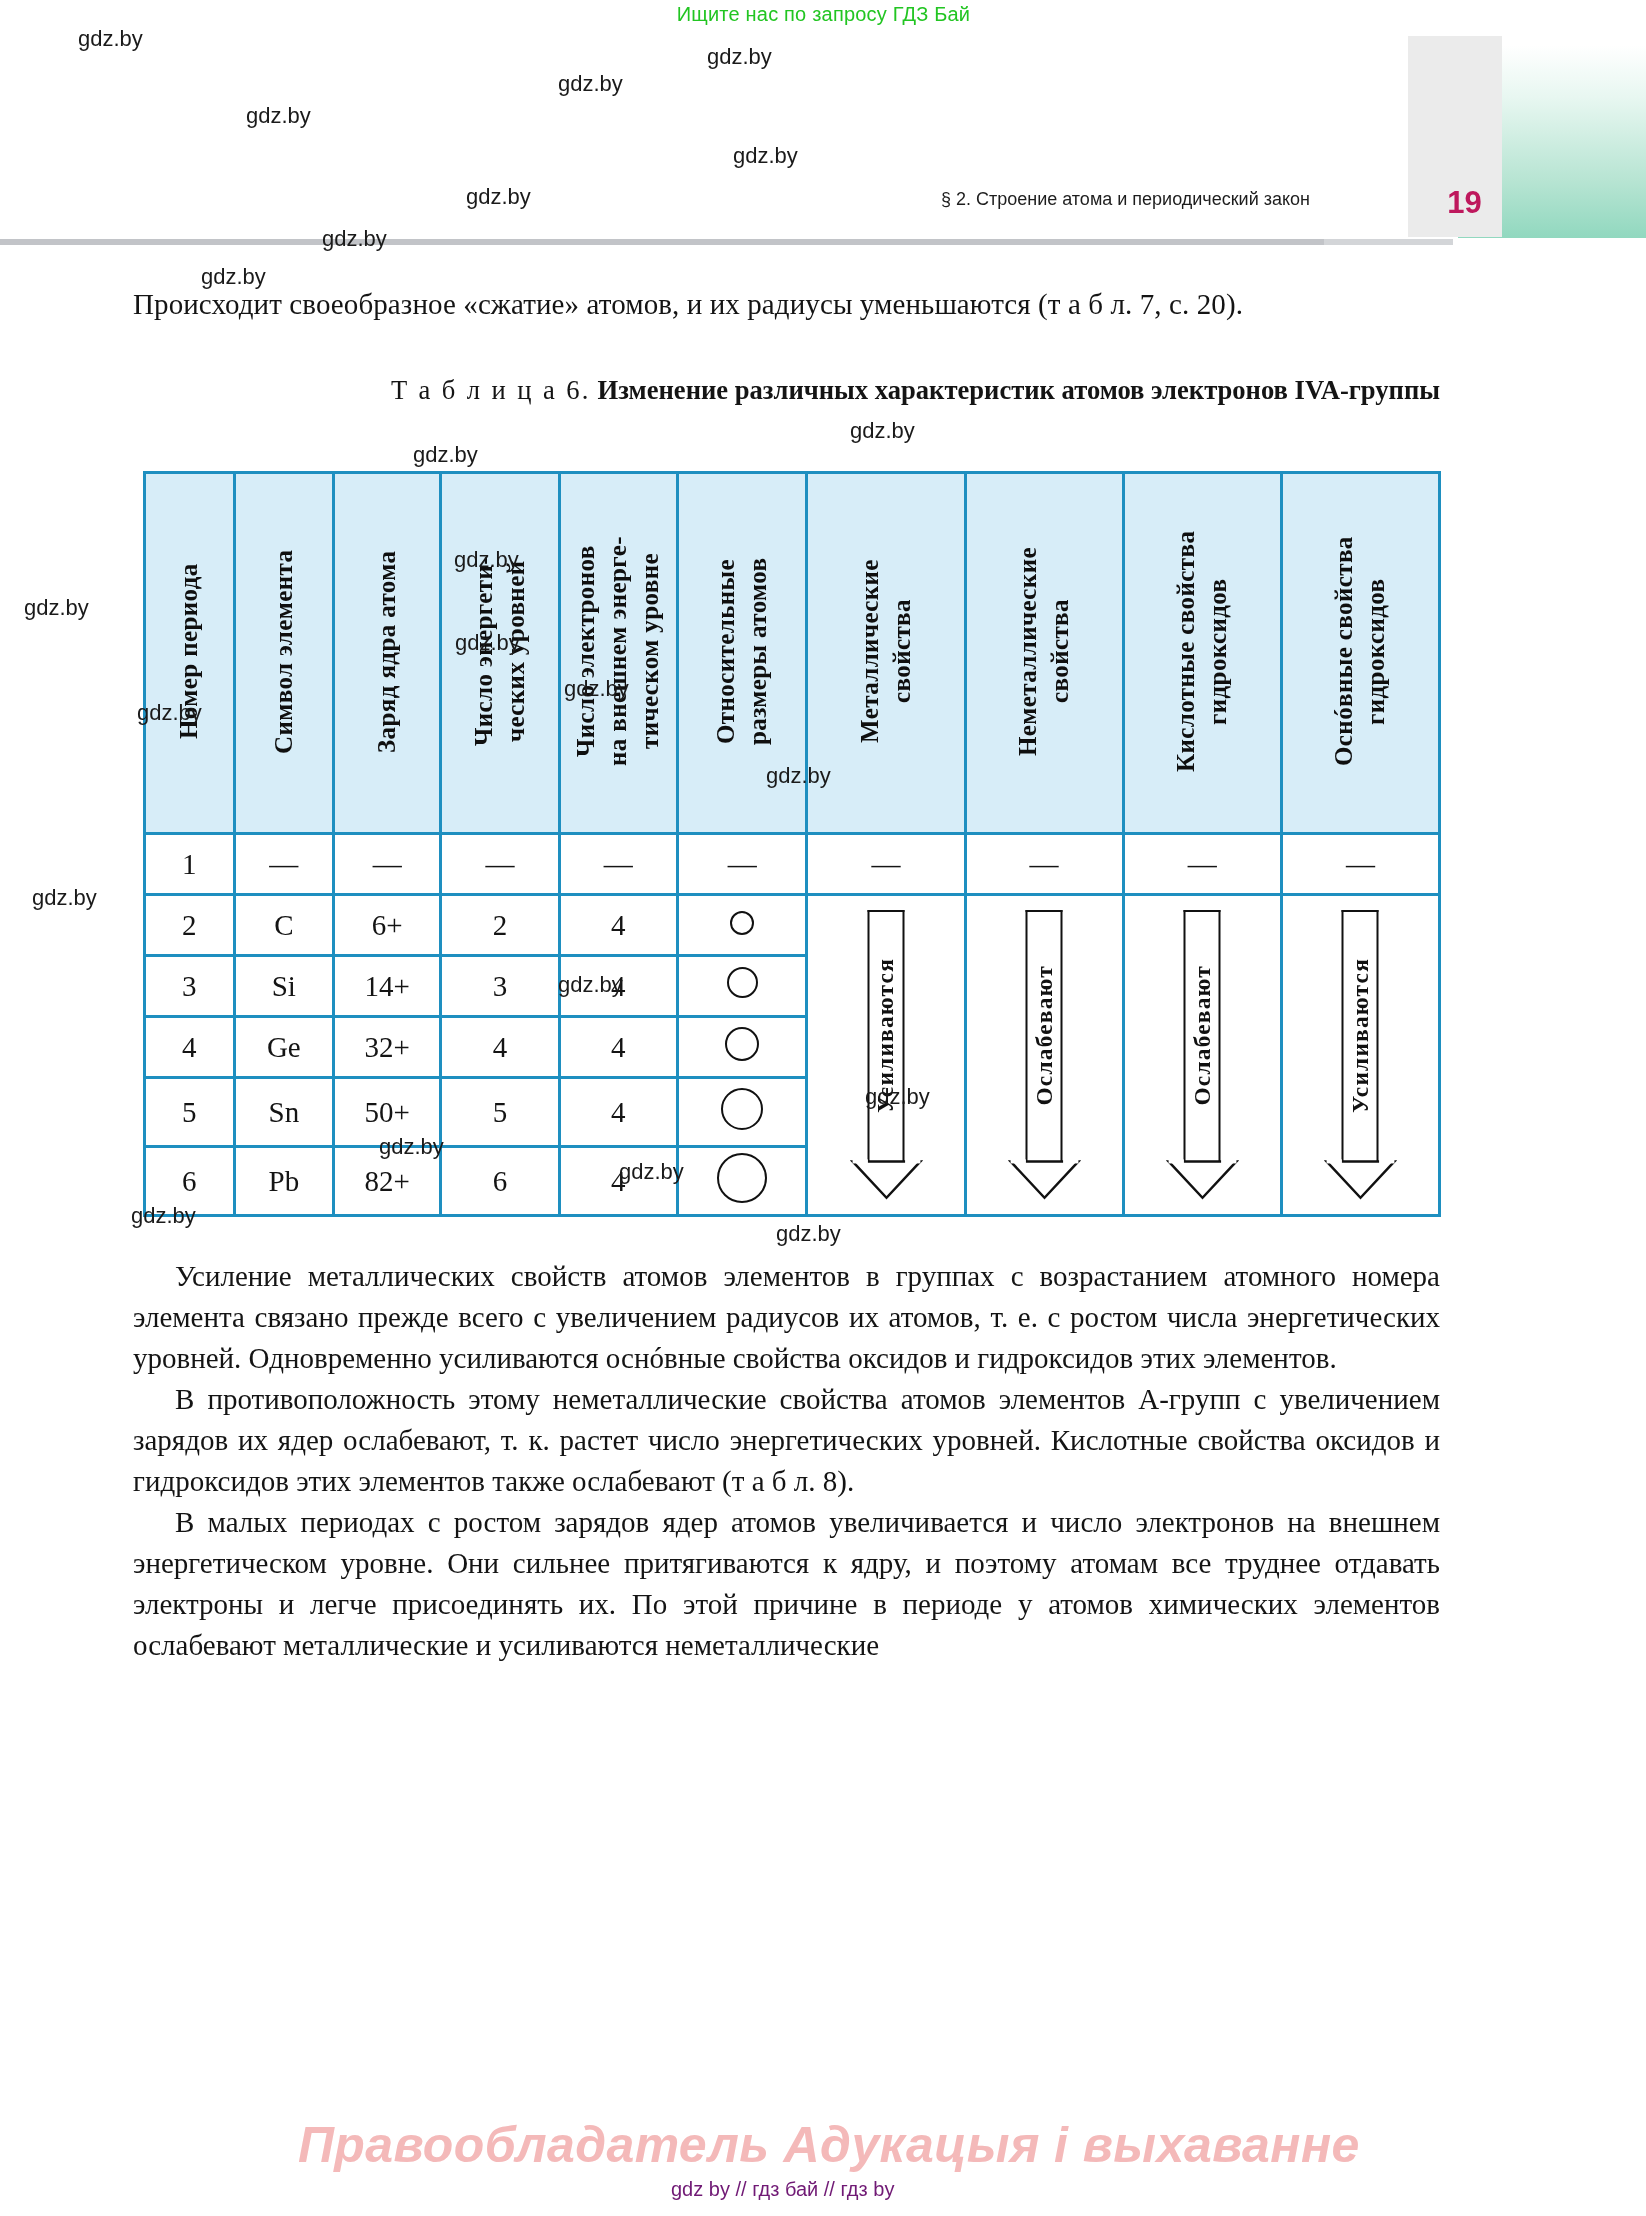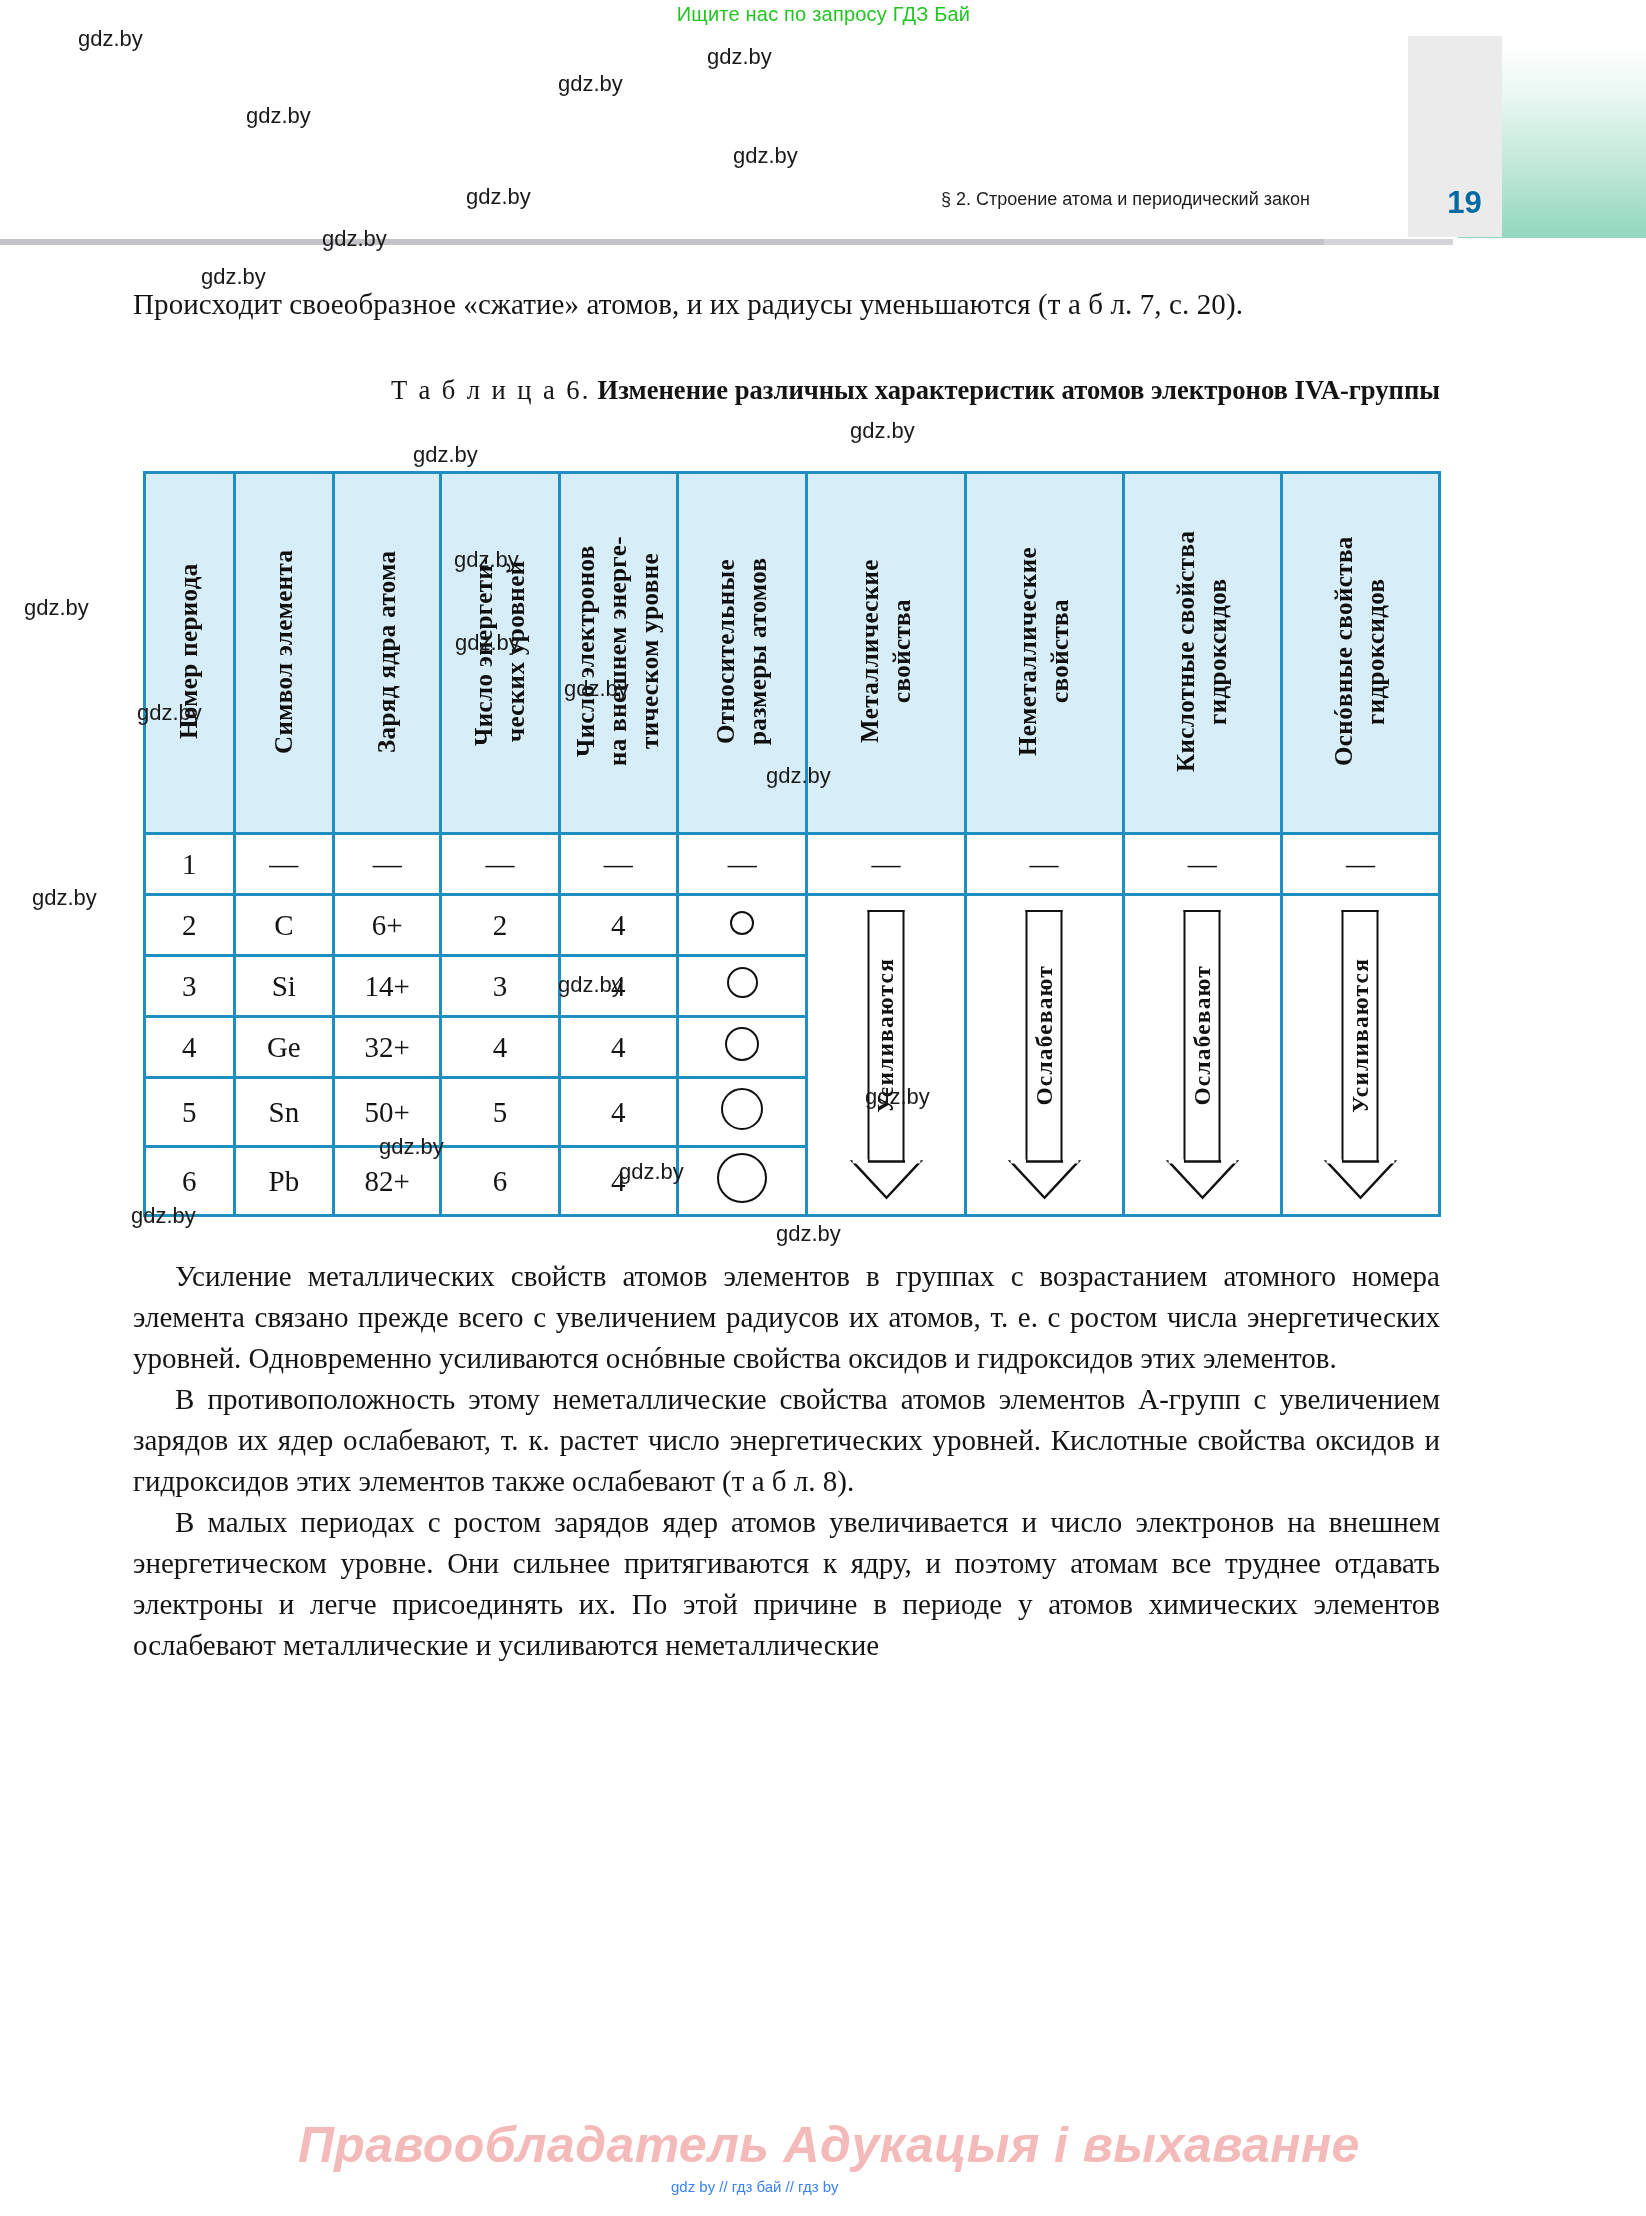--- a/index.html
+++ b/index.html
@@ -38,21 +38,21 @@
     background: #ebebeb;
   }
   .page-number {
     position: absolute;
     top: 185px; right: 145px;
     width: 75px;
     text-align: center;
     font-family: "Liberation Sans", sans-serif;
     font-weight: bold;
     font-size: 31px;
-    color: #0369a1;
+    color: #be185d;
   }
 
   
   .running-head {
     position: absolute;
     top: 189px; left: 0;
     width: 1326px;
     text-align: right;
     font-family: "Liberation Sans", sans-serif;
     font-size: 18px;
@@ -213,22 +213,22 @@
     font-weight: bold;
     font-size: 50px;
     color: #f4b9b9;
     white-space: nowrap;
     letter-spacing: 0.4px;
     margin-top: 10px;
   }
   .wm-foot {
     position: absolute;
     font-family: "Liberation Sans", sans-serif;
-    font-size: 15px;
-    color: #3b82f6;
+    font-size: 20px;
+    color: #701a75;
     white-space: nowrap;
   }
 </style>
 </head>
 <body>
 
 <div class="promo">Ищите нас по запросу ГДЗ Бай</div>
 
 <div class="edge-gradient"></div>
 <div class="page-badge"></div>

